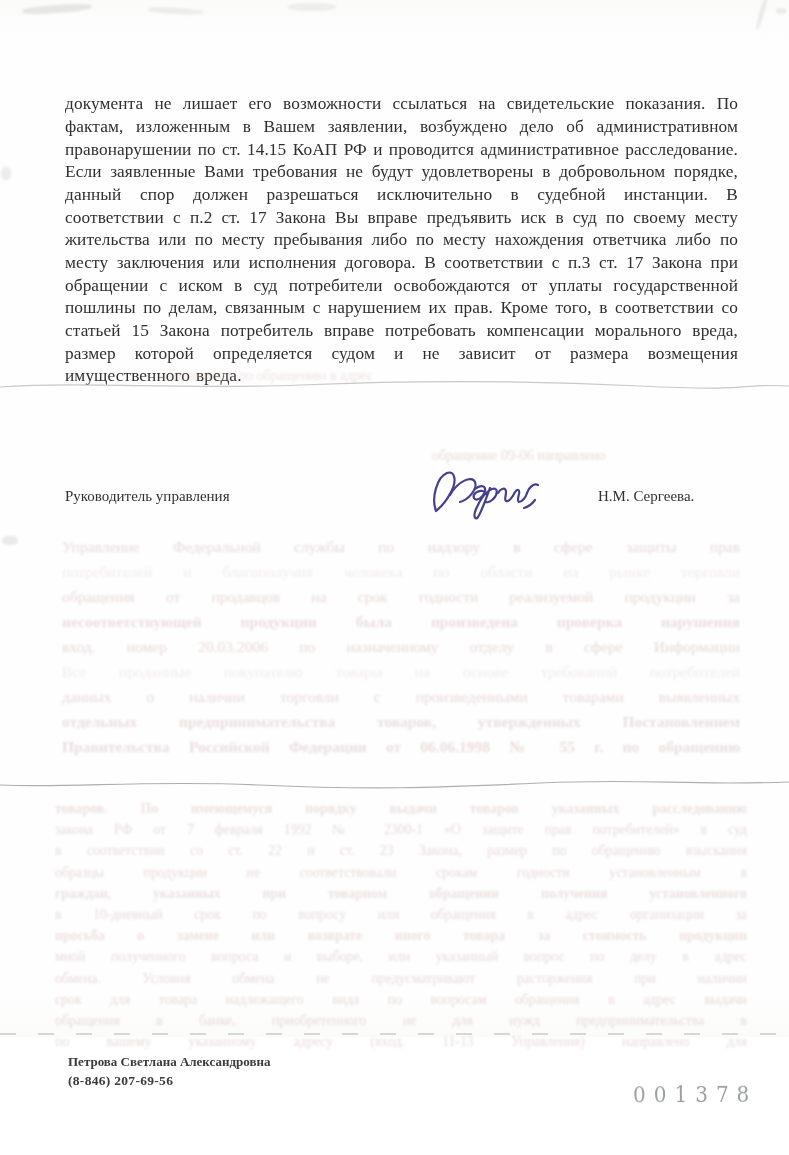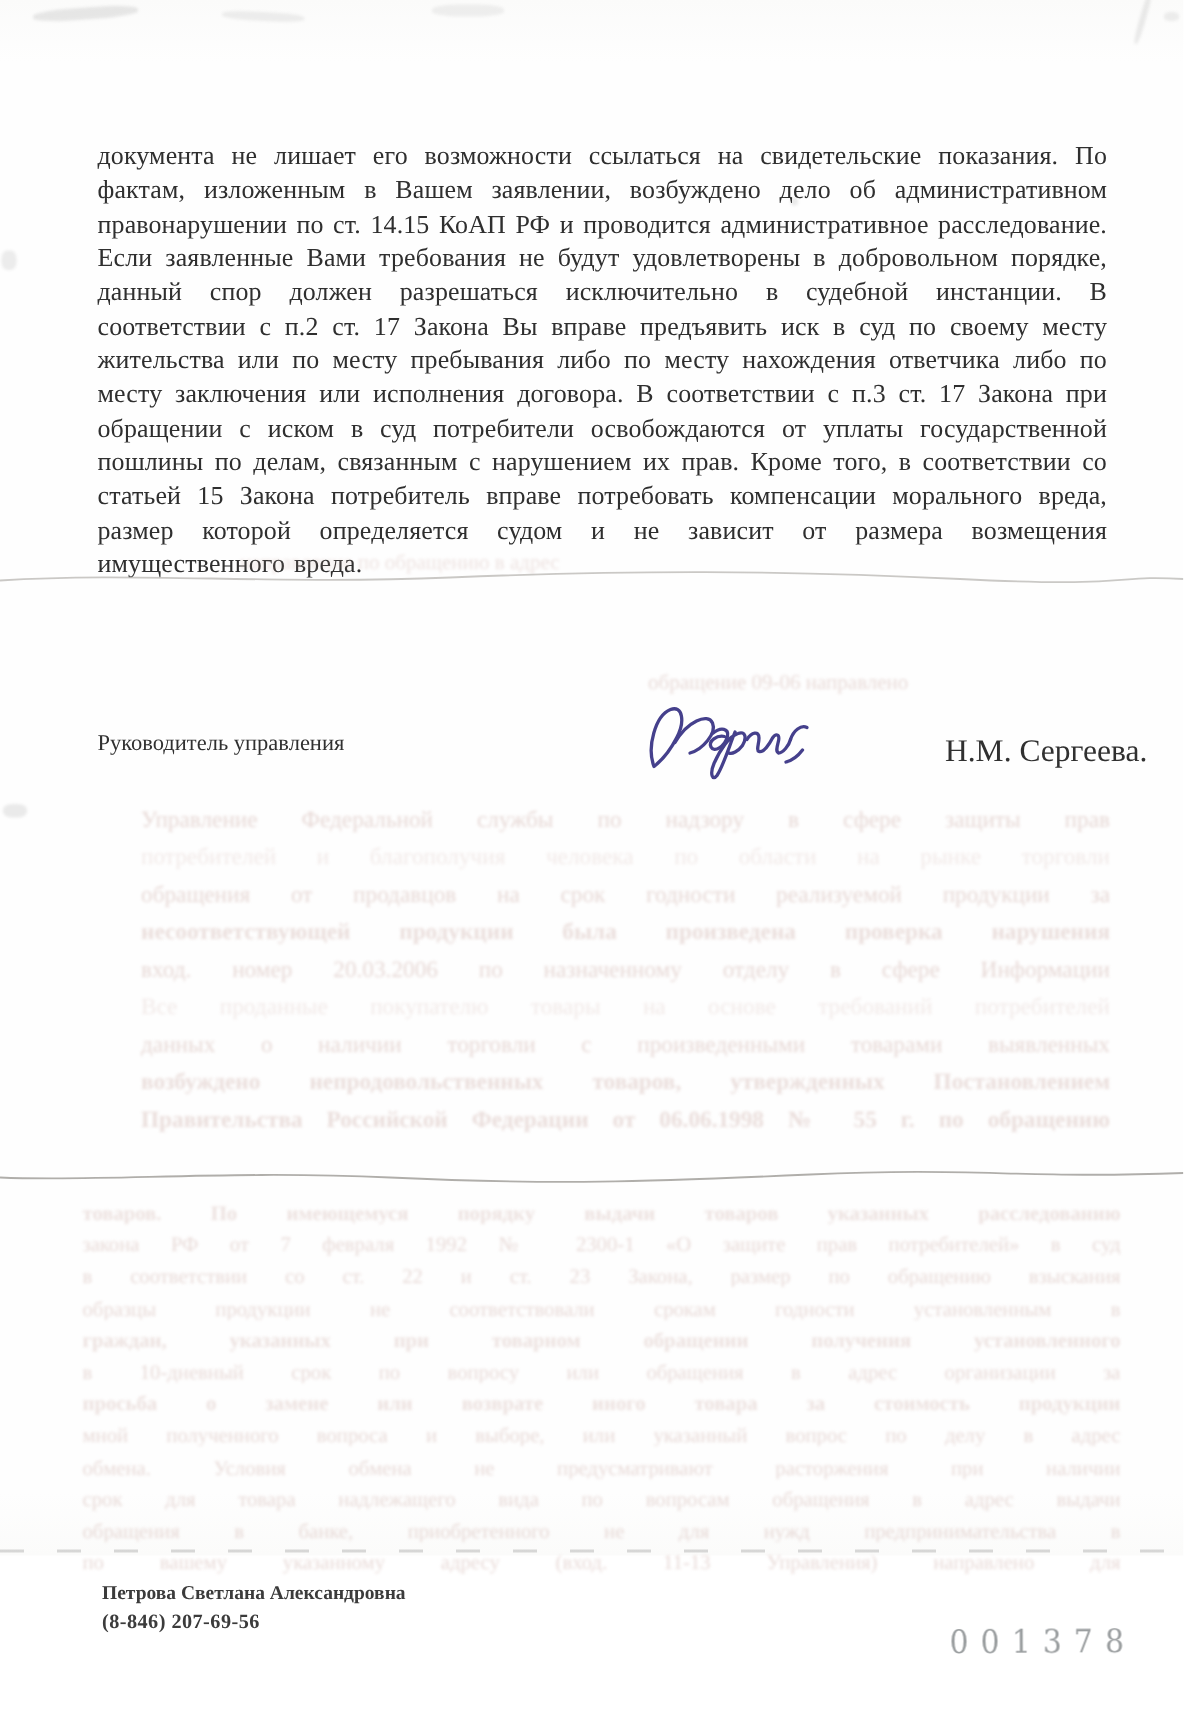--- a/index.html
+++ b/index.html
@@ -20,21 +20,21 @@
     font-size:17.3px;line-height:22.65px;
     color:#2f2f2f;
     text-align:justify;
     word-spacing:1.5px;
     letter-spacing:0.1px;
   }
 
   
   .sig-row{position:absolute;left:0;top:480px;width:789px;height:60px;}
   .sig-title{position:absolute;left:65px;top:8px;font-size:15px;color:#303030;}
-  .sig-name{position:absolute;left:598px;top:8px;font-size:21px;color:#303030;margin-left:32px;}
+  .sig-name{position:absolute;left:598px;top:8px;font-size:15px;color:#303030;}
   .sig-mark{position:absolute;left:420px;top:-16px;width:130px;height:60px;}
 
   
   .contact{position:absolute;left:68px;top:1052px;color:#3b3b3b;font-weight:bold;}
   .contact .c-name{font-size:13px;line-height:19px;}
   .contact .c-phone{font-size:13.5px;line-height:19px;letter-spacing:0.3px;}
 
   
   .stamp{
     position:absolute;left:633px;top:1082px;
@@ -46,21 +46,21 @@
   }
 
   
   .ghost{position:absolute;color:#c6a39c;pointer-events:none;}
   .ghost .ghost-line{
     text-align:justify;text-align-last:justify;
     filter:blur(.9px);
     white-space:nowrap;overflow:hidden;
   }
   .gb1{left:62px;top:534px;width:678px;font-size:15.5px;opacity:.42;}
-  .gb1 .ghost-line{line-height:25px;height:25px;margin-left:32px;}
+  .gb1 .ghost-line{line-height:25px;height:25px;}
   .gb1 .ghost-line:nth-child(4),
   .gb1 .ghost-line:nth-child(8),
   .gb1 .ghost-line:nth-child(9),
   .gb1 .ghost-line:nth-child(10){opacity:.85;font-weight:bold;}
   .gb1 .ghost-line:nth-child(2),
   .gb1 .ghost-line:nth-child(6){opacity:.55;}
   .gb2{left:55px;top:798px;width:692px;font-size:13.8px;opacity:.40;}
   .gb2 .ghost-line{line-height:21.2px;height:21.2px;}
   .gb2 .ghost-line:nth-child(1),
   .gb2 .ghost-line:nth-child(5),
@@ -132,21 +132,21 @@
   </div>
 
   <div class="ghost gb1">
       <div class="ghost-line">Управление Федеральной службы по надзору в сфере защиты прав</div>
       <div class="ghost-line">потребителей и благополучия человека по области на рынке торговли</div>
       <div class="ghost-line">обращения от продавцов на срок годности реализуемой продукции за</div>
       <div class="ghost-line">несоответствующей продукции была произведена проверка нарушения</div>
       <div class="ghost-line">вход. номер 20.03.2006 по назначенному отделу в сфере Информации</div>
       <div class="ghost-line">Все проданные покупателю товары на основе требований потребителей</div>
       <div class="ghost-line">данных о наличии торговли с произведенными товарами выявленных</div>
-      <div class="ghost-line">возбуждено непродовольственных товаров, утвержденных Постановлением</div>
+      <div class="ghost-line">отдельных предпринимательства товаров, утвержденных Постановлением</div>
       <div class="ghost-line">Правительства Российской Федерации от 06.06.1998 № 55 г. по обращению</div>
     </div>
 
   <svg class="crease crease-2" viewBox="0 0 789 16" preserveAspectRatio="none">
     <path d="M0 9 C70 12 150 4 260 9 S430 12 540 7 S680 10 789 6" fill="none" stroke="#a8a6a2" stroke-width="1.2"></path>
   </svg>
 
   <div class="ghost gb2">
       <div class="ghost-line">товаров. По имеющемуся порядку выдачи товаров указанных расследованию</div>
       <div class="ghost-line">закона РФ от 7 февраля 1992 № 2300-1 «О защите прав потребителей» в суд</div>

